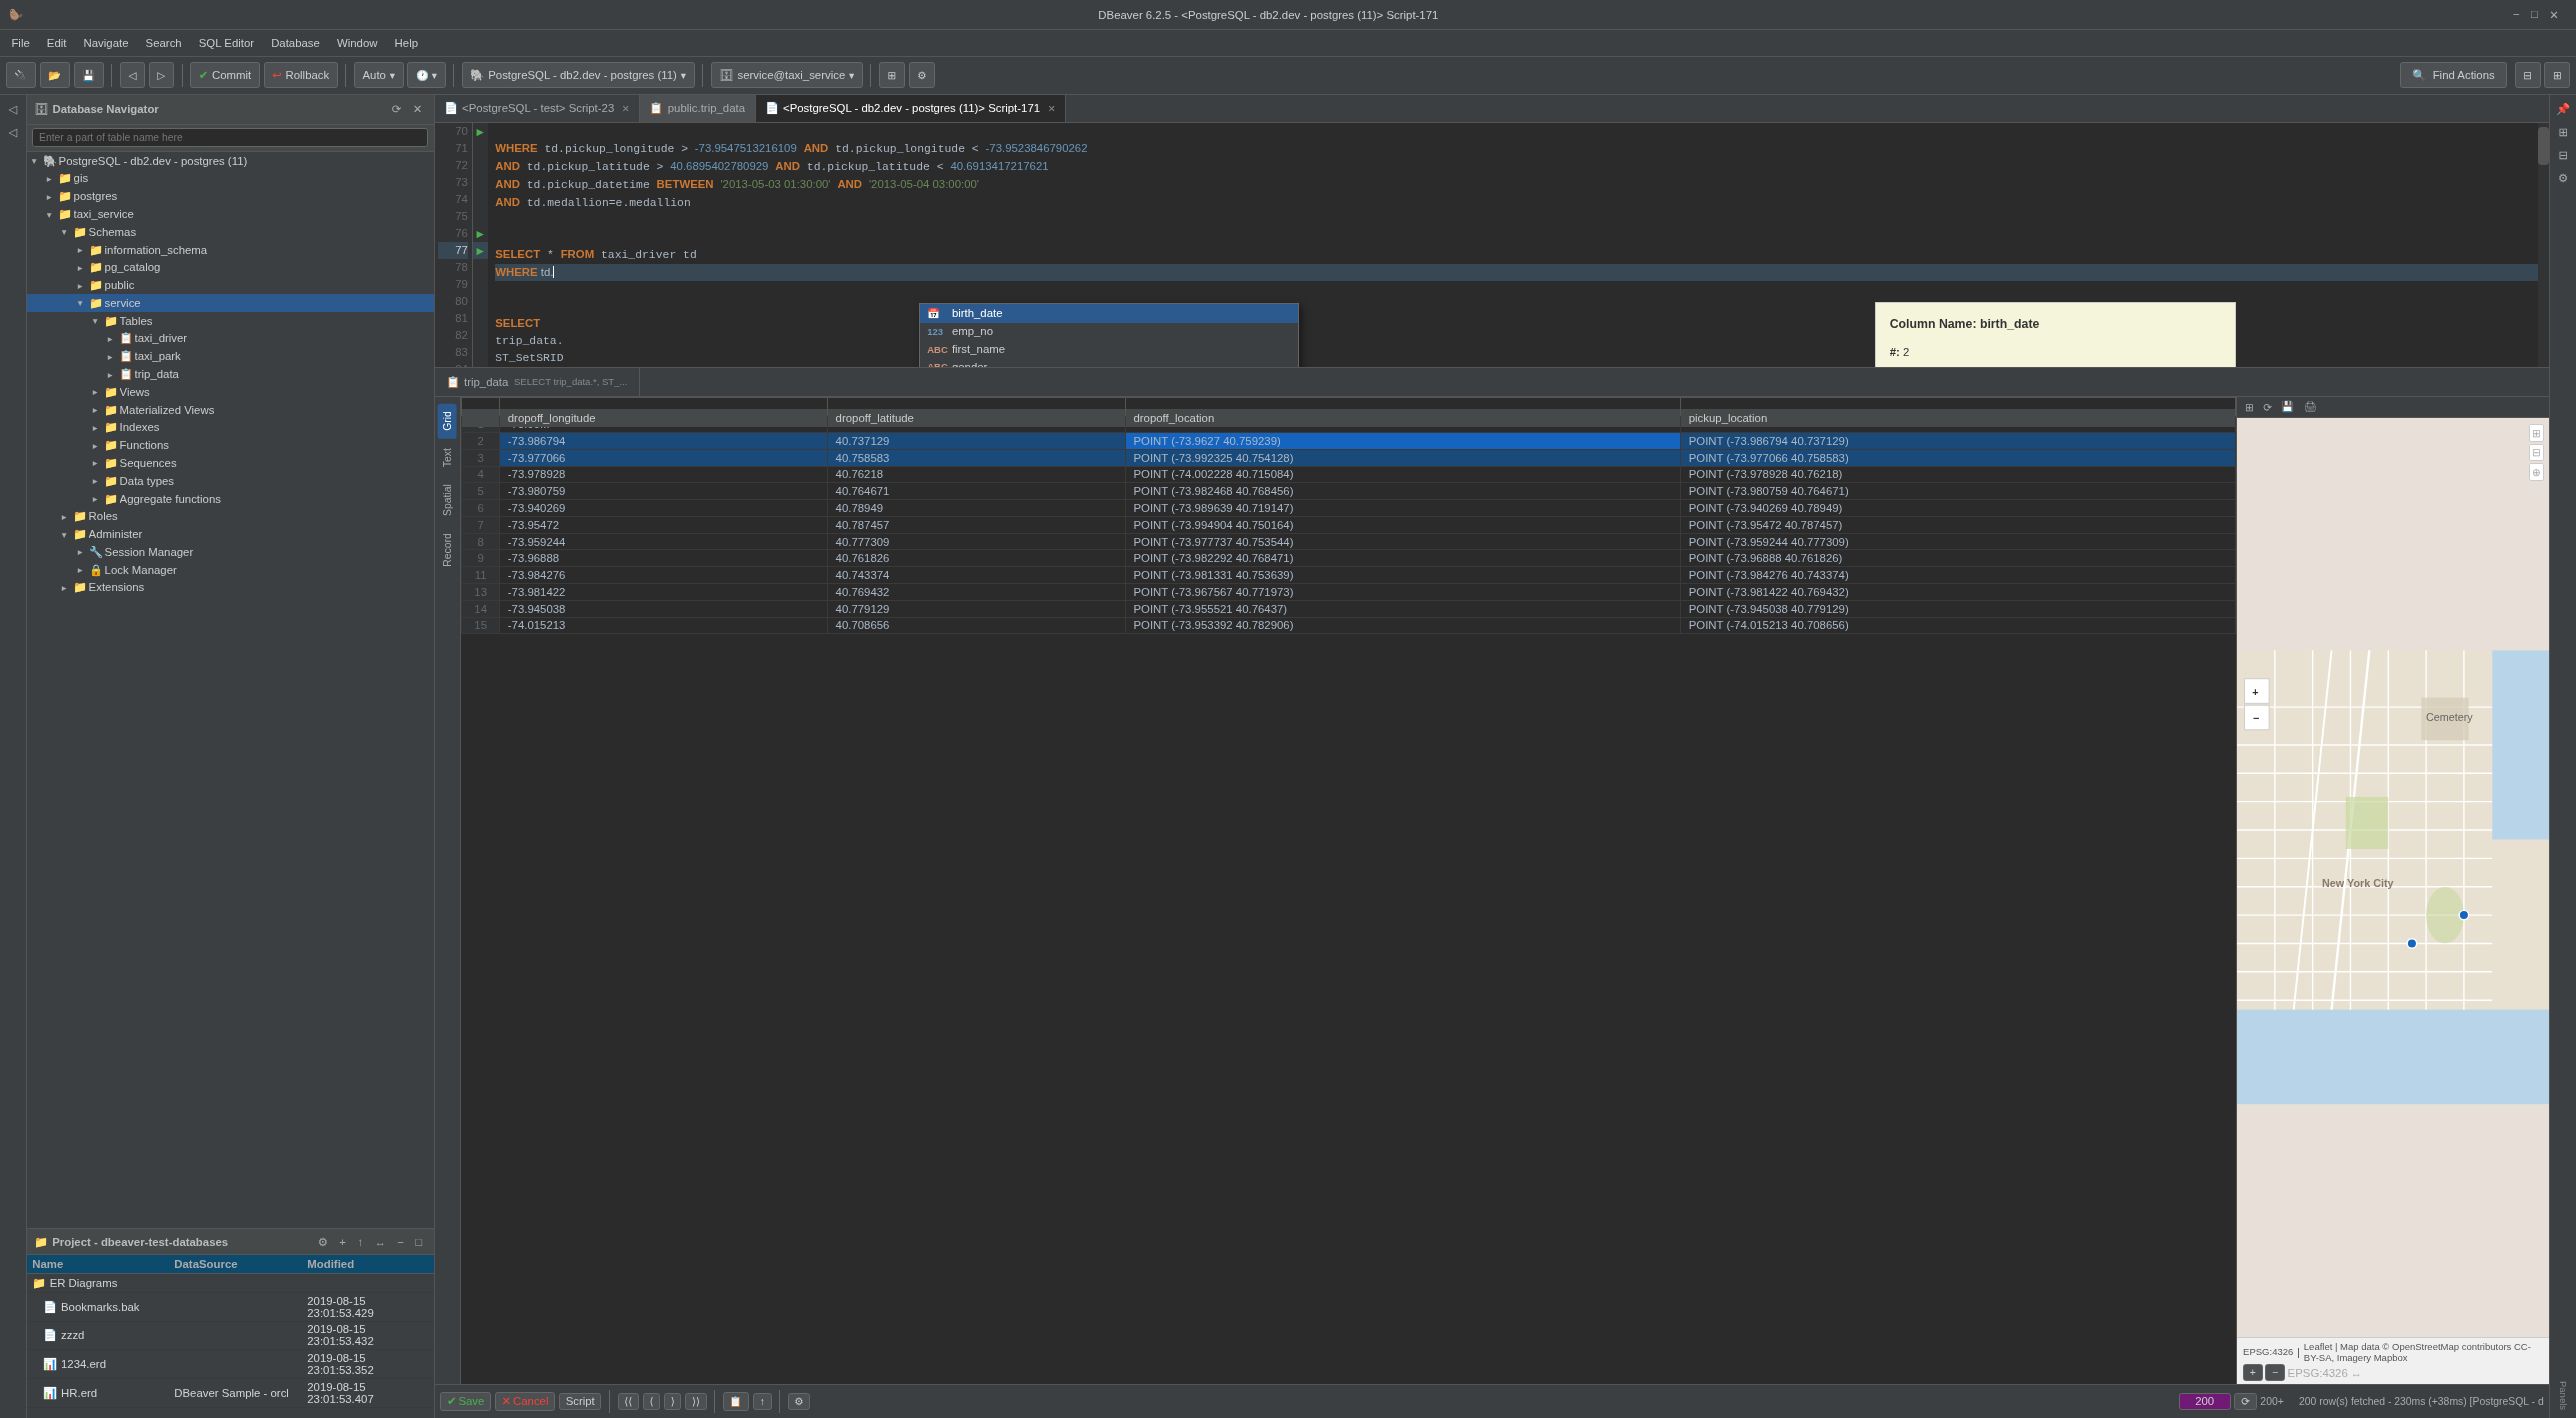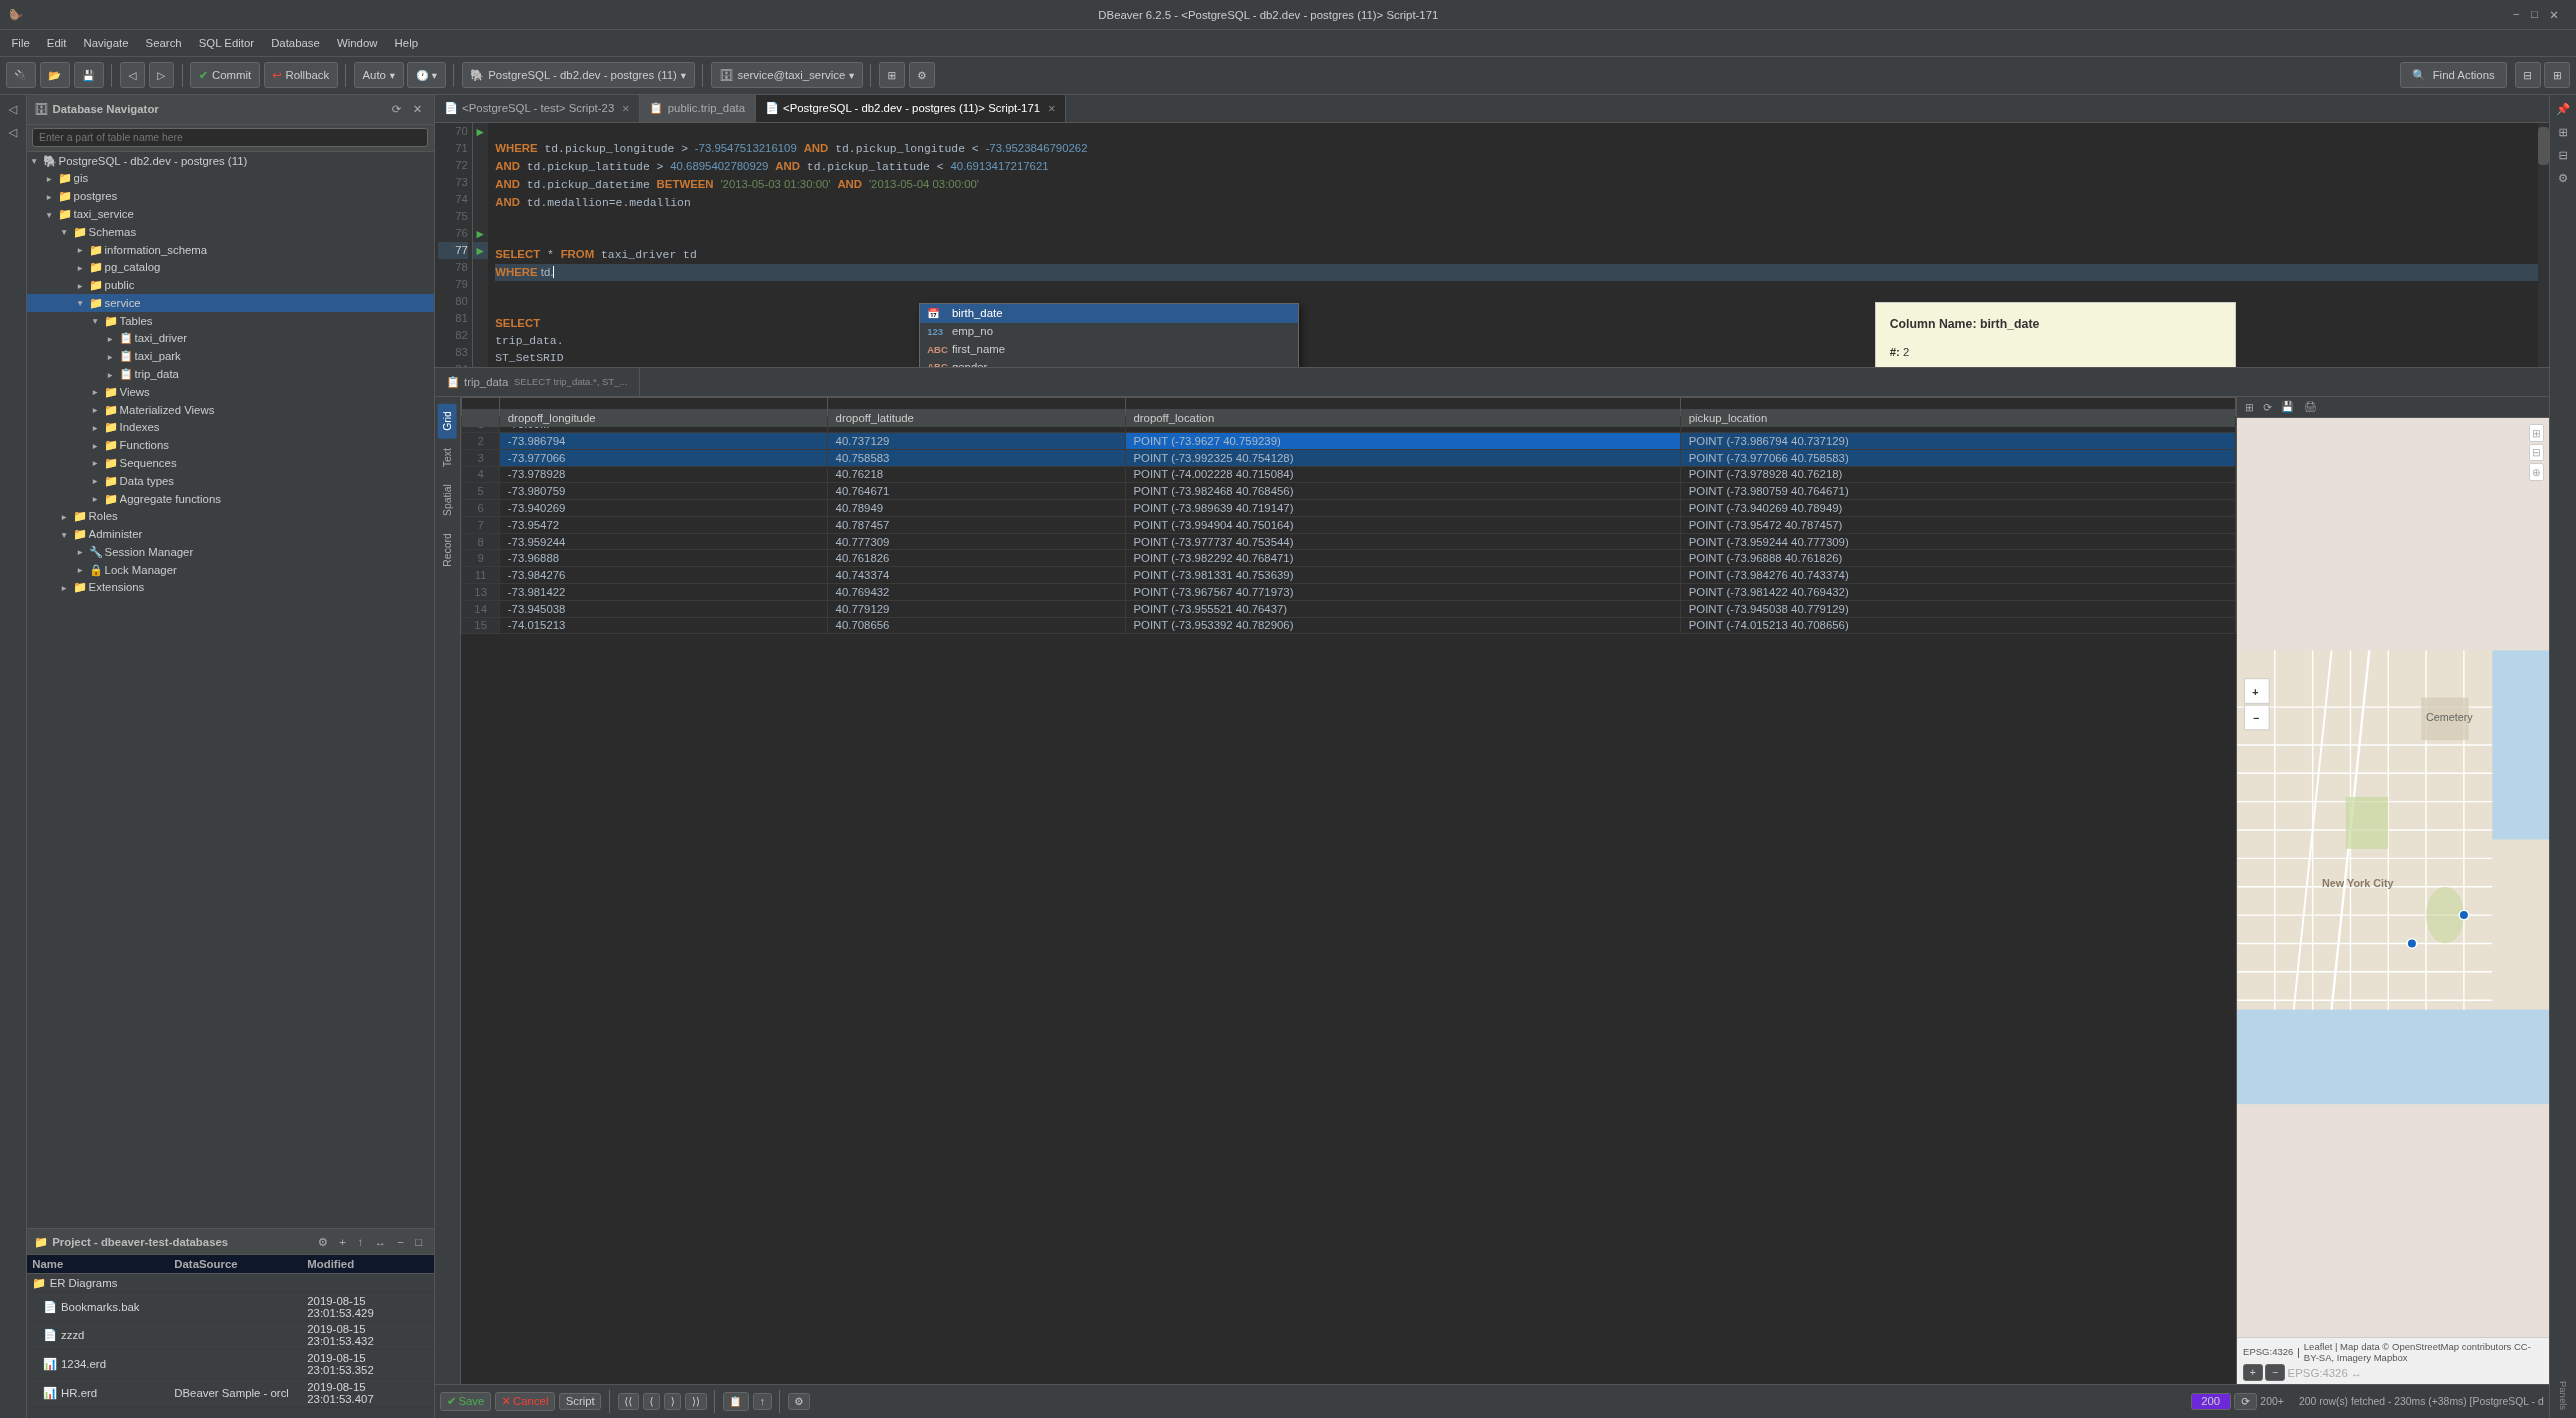--- a/index.html
+++ b/index.html
@@ -156,21 +156,21 @@
       border-bottom: 0.9px solid #555;
       gap: 3.8px;
     }
     .project-table {
       flex: 1;
       overflow-y: auto;
       font-size: 10.4px;
     }
     .project-table-header {
       display: flex;
-      background: #0f172a;
+      background: #0c4a6e;
       border-bottom: 0.9px solid #555;
       padding: 2.8px 5.7px;
       color: #aaa;
       font-weight: bold;
     }
     .project-col-name { width: 142px; }
     .project-col-ds { width: 133px; }
     .project-col-mod { flex: 1; }
     .project-row {
       display: flex;
@@ -464,22 +464,22 @@
       cursor: pointer;
       color: #ccc;
       font-size: 10.4px;
       display: flex;
       align-items: center;
       gap: 1.9px;
     }
     .save-btn { color: #4caf50; }
     .cancel-btn { color: #f44336; }
     .limit-input {
-      width: 40px;
-      background: #6d28d9;
+      width: 52px;
+      background: #701a75;
       border: 0.9px solid #666;
       color: #ccc;
       padding: 1.9px 3.8px;
       border-radius: 2.8px;
       text-align: center;
     }
     .refresh-info { color: #aaa; font-size: 10.4px; }
 
     
     #right-edge {

